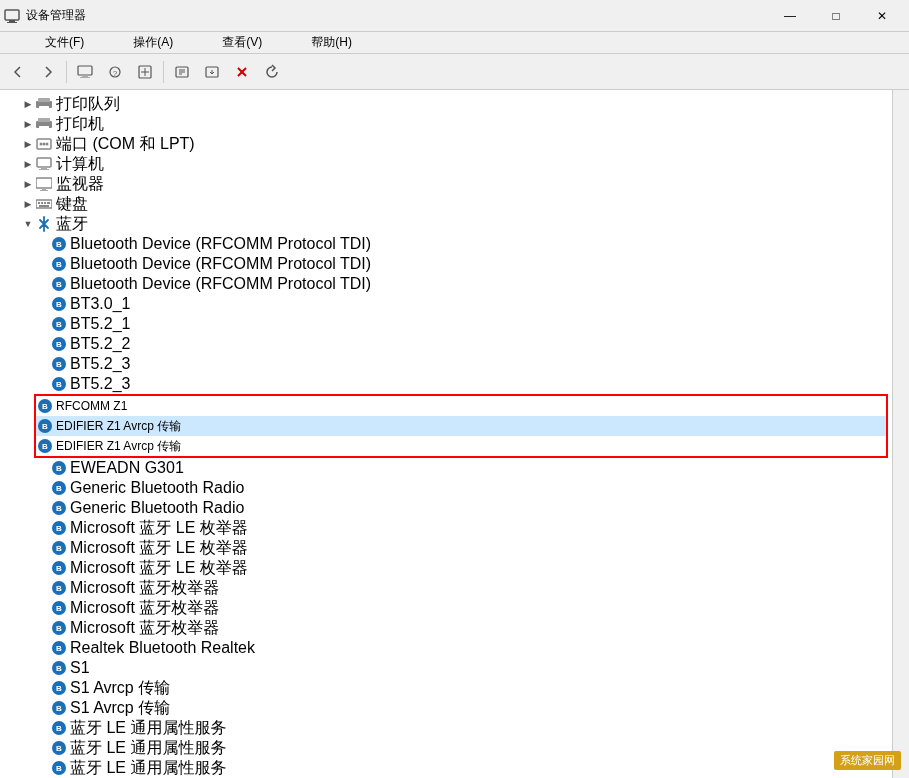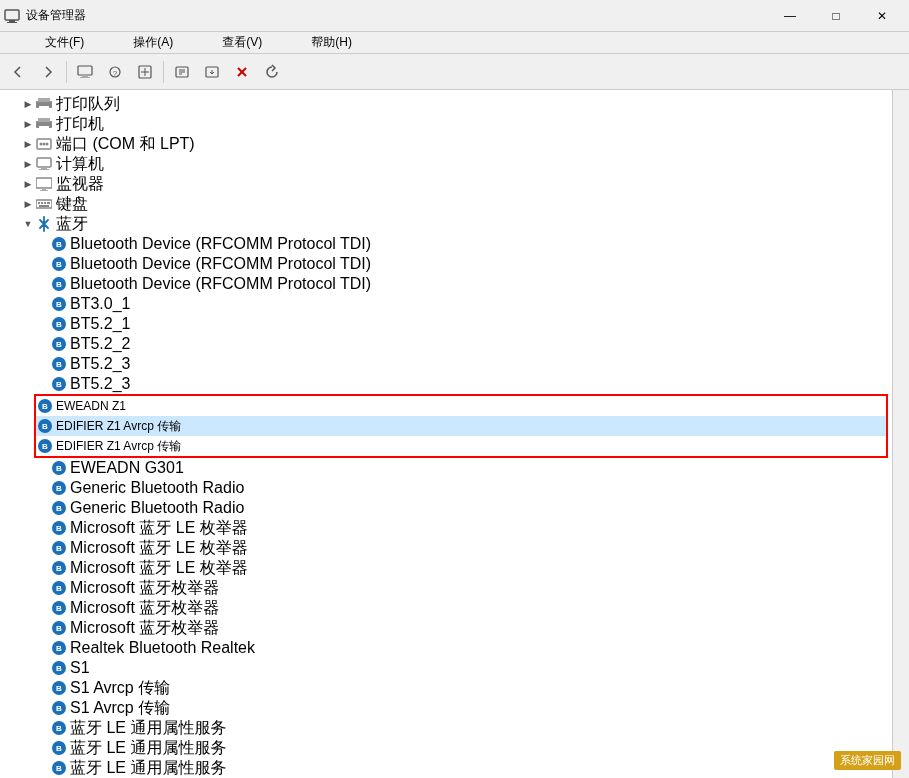--- a/index.html
+++ b/index.html
@@ -424,21 +424,21 @@
     </div>
     <div class="tree-item indent-2">
       <span class="expander" style="visibility:hidden">▶</span>
       <span class="bt-icon">B</span>
       <span class="item-label">BT5.2_3</span>
     </div>
 
     <div class="highlight-box">
       <div class="highlight-item">
         <span class="bt-icon">B</span>
-        <span class="item-label">EWEADN Z1</span>
+        <span class="item-label">RFCOMM Z1</span>
       </div>
       <div class="highlight-item" style="background:#cce8ff;">
         <span class="bt-icon">B</span>
         <span class="item-label">EDIFIER Z1 Avrcp 传输</span>
       </div>
       <div class="highlight-item">
         <span class="bt-icon">B</span>
         <span class="item-label">EDIFIER Z1 Avrcp 传输</span>
       </div>
     </div>

